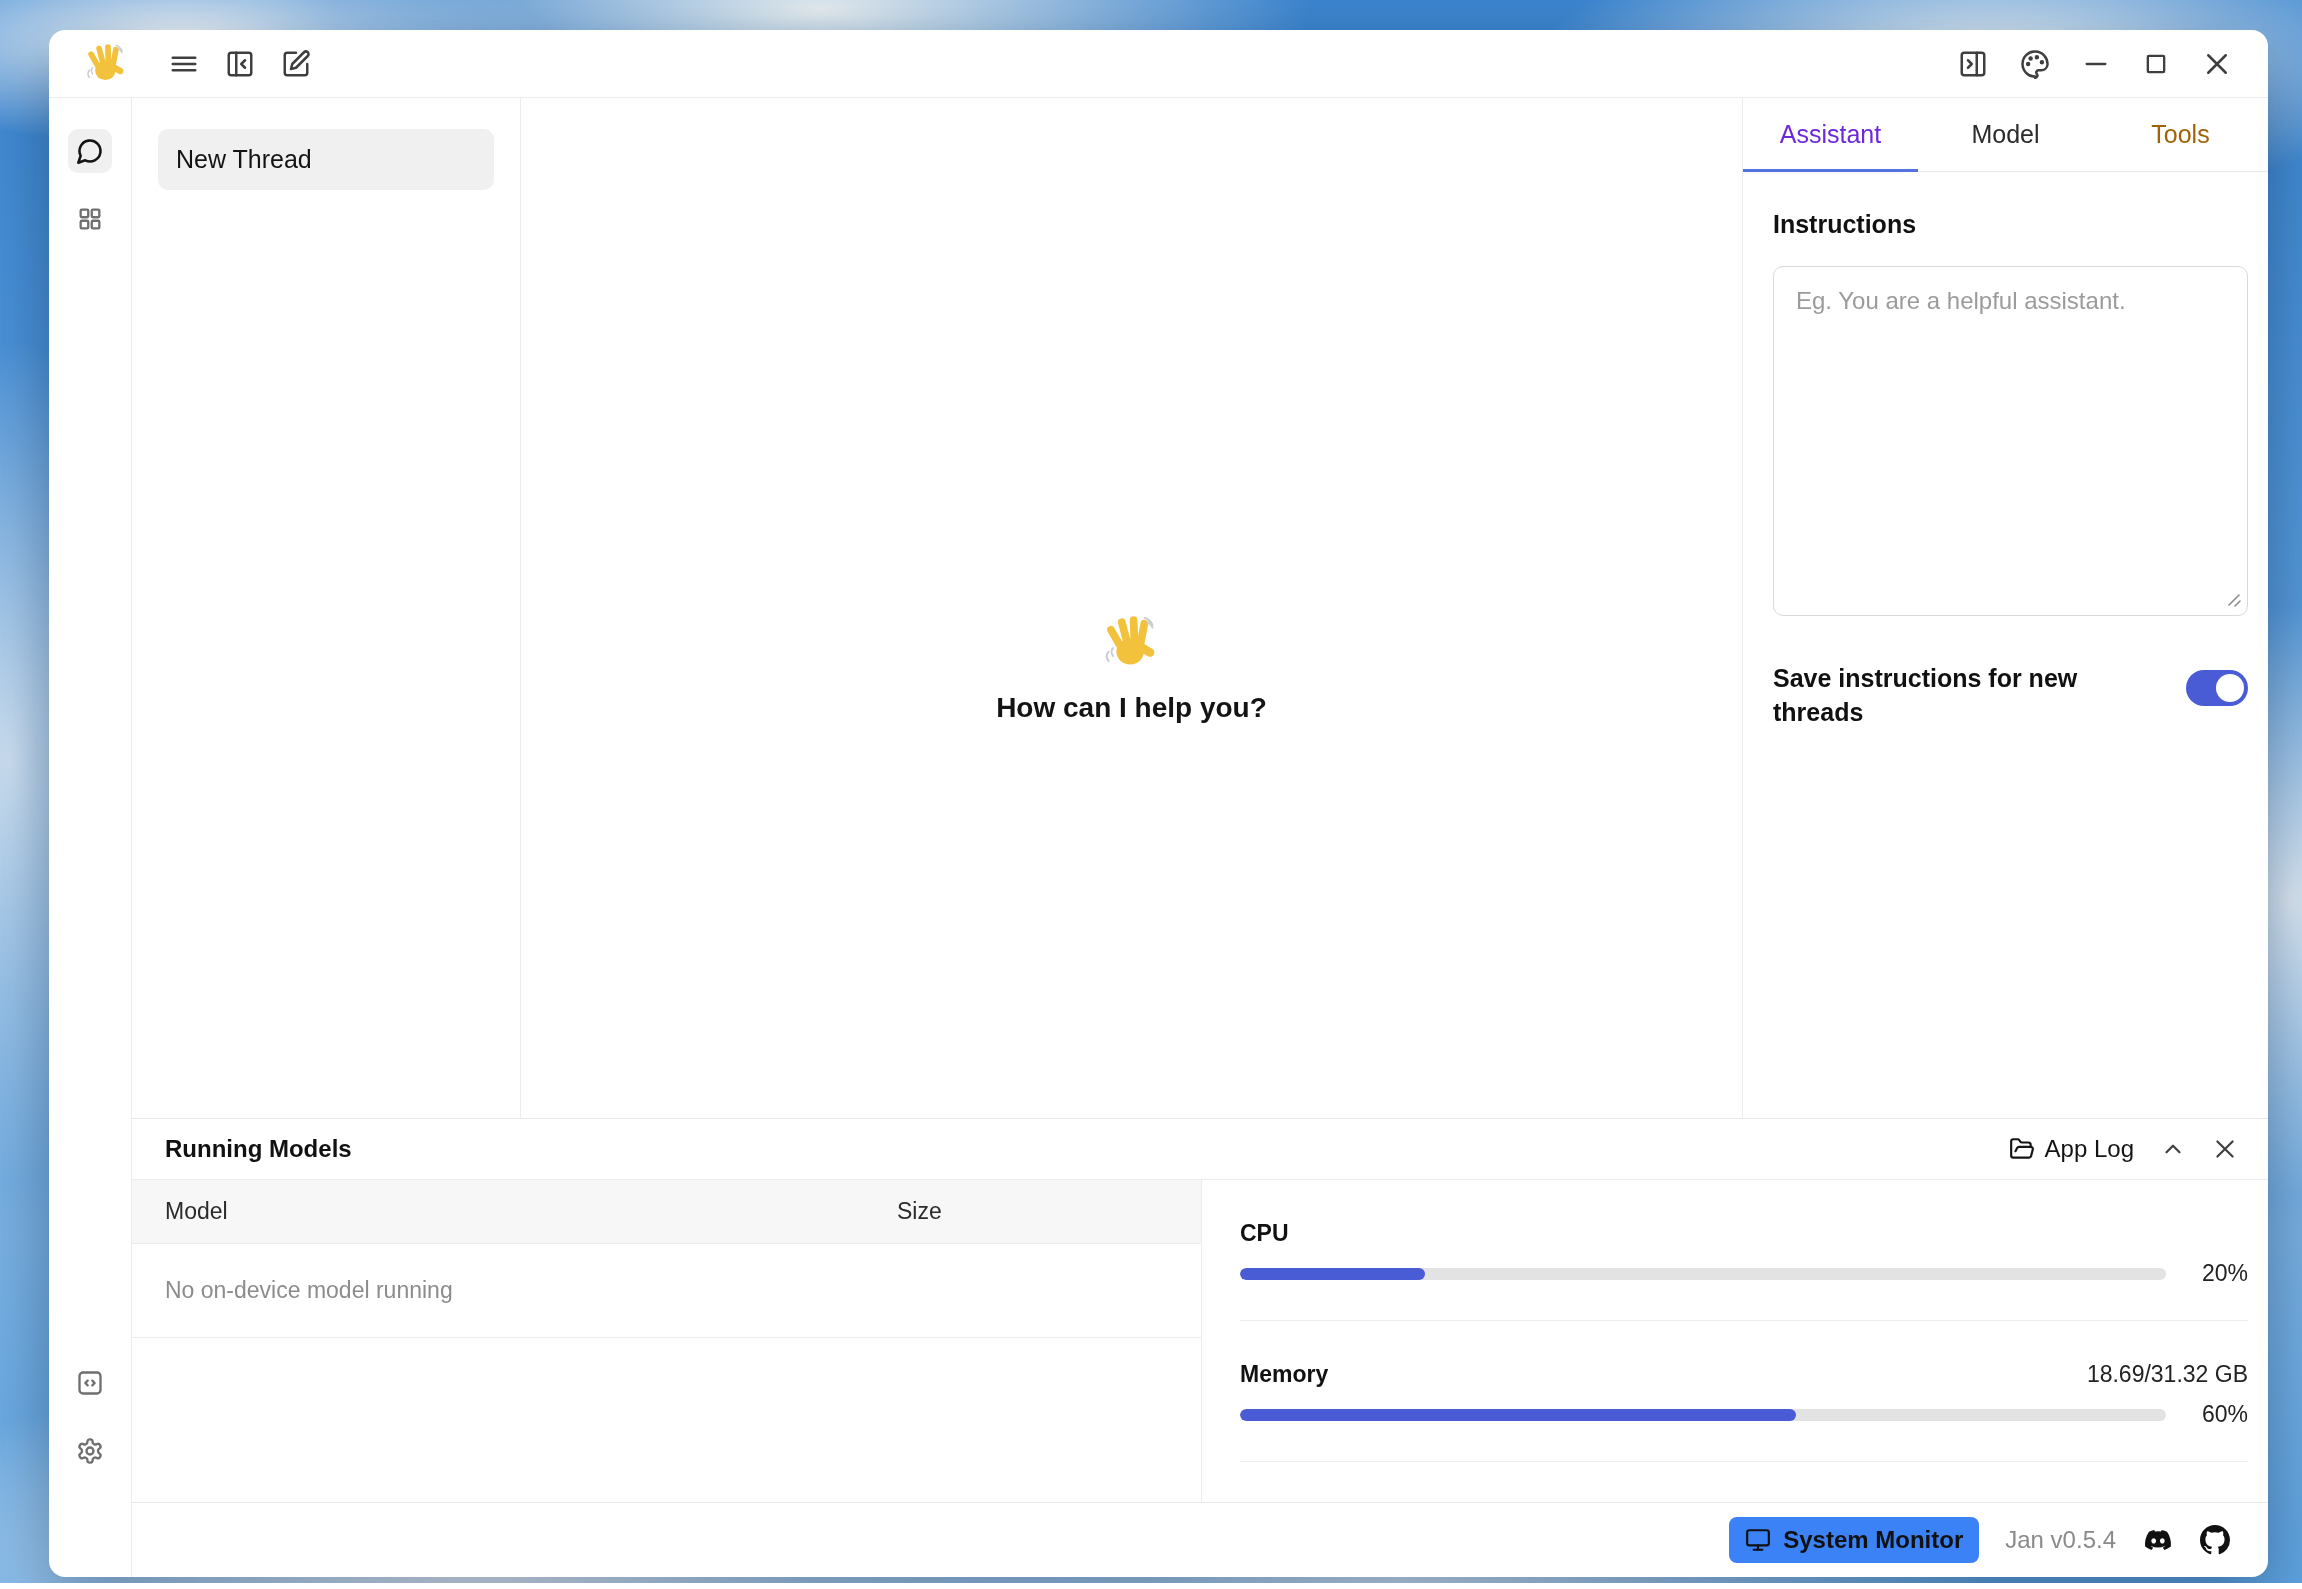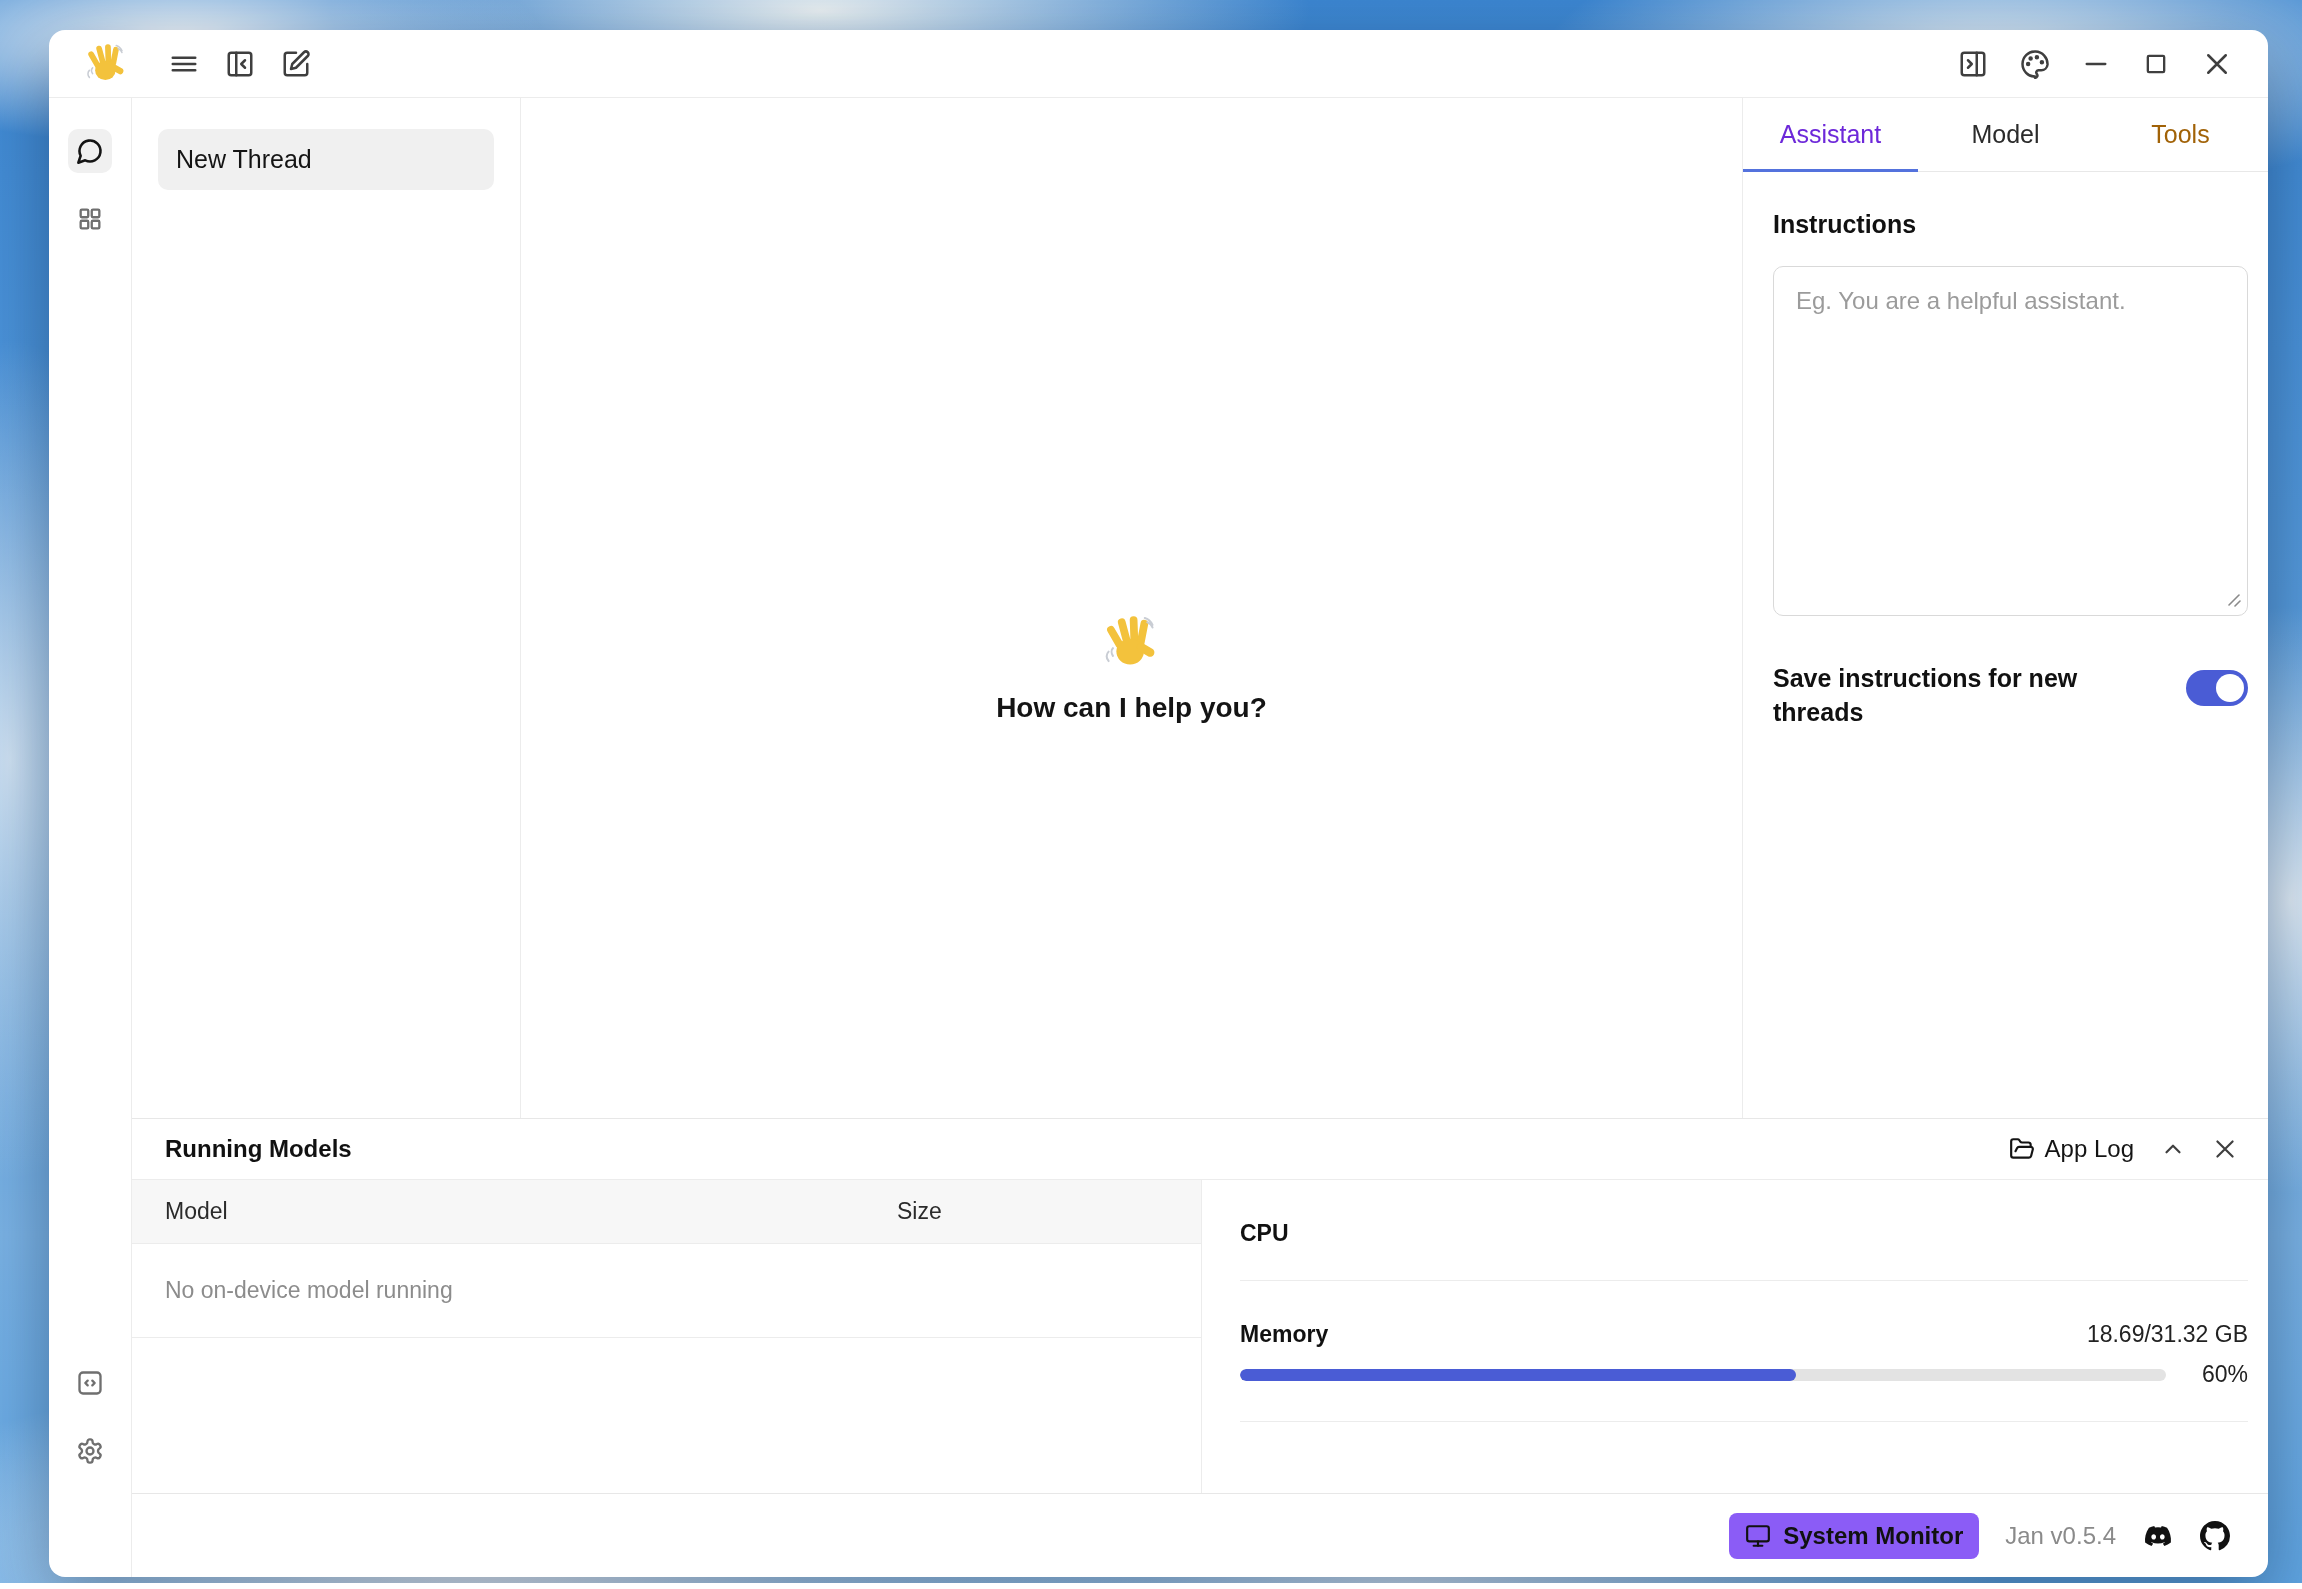--- a/index.html
+++ b/index.html
@@ -110,21 +110,21 @@
   .sys-usage { font-size:23px; color:#222; }
   .bar-row { display:flex; align-items:center; margin-top:13px; }
   .bar-track { flex:1; height:12px; border-radius:6px; background:#e3e3e3; overflow:hidden; }
   .bar-fill { height:100%; border-radius:6px; background:#4a5cd5; }
   .bar-pct { flex:0 0 58px; margin-left:24px; text-align:right; font-size:23px; color:#222; }
   .sys-divider { border-bottom:1px solid #ececec; margin:33px 0 40px 0; }
 
   
   .statusbar { flex:1; display:flex; align-items:center; justify-content:flex-end;
     gap:26px; padding-right:38px; }
-  .sysmon-btn { display:flex; align-items:center; gap:12px; background:#8b5cf6;
+  .sysmon-btn { display:flex; align-items:center; gap:12px; background:#3b82f6;
     border-radius:8px; padding:9px 16px; font-size:24px; font-weight:600; color:#111; cursor:pointer; }
   .version { font-size:24px; color:#8a8a8a; }
   .social { color:#111; cursor:pointer; display:flex; align-items:center; }
 
   svg.ic { display:block; }
 </style>
 </head>
 <body>
 
 <div class="desktop">
@@ -330,20 +330,26 @@
               </div>
               <div class="mt-empty">
                 <span>No on-device model running</span>
               </div>
             </div>
 
             <div class="mp-sys">
               <div class="sys-label-row">
                 <span class="sys-label">CPU</span>
               </div>
+              <div class="bar-row">
+                <div class="bar-track">
+                  <div class="bar-fill" style="background-color: rgb(74, 92, 213); width: 20%;"></div>
+                </div>
+                <span class="bar-pct">20%</span>
+              </div>
               <div class="sys-divider"></div>
 
               <div class="sys-label-row">
                 <span class="sys-label">Memory</span>
                 <span class="sys-usage">18.69/31.32 GB</span>
               </div>
               <div class="bar-row">
                 <div class="bar-track">
                   <div class="bar-fill" style="background-color: rgb(74, 92, 213); width: 60%;"></div>
                 </div>

